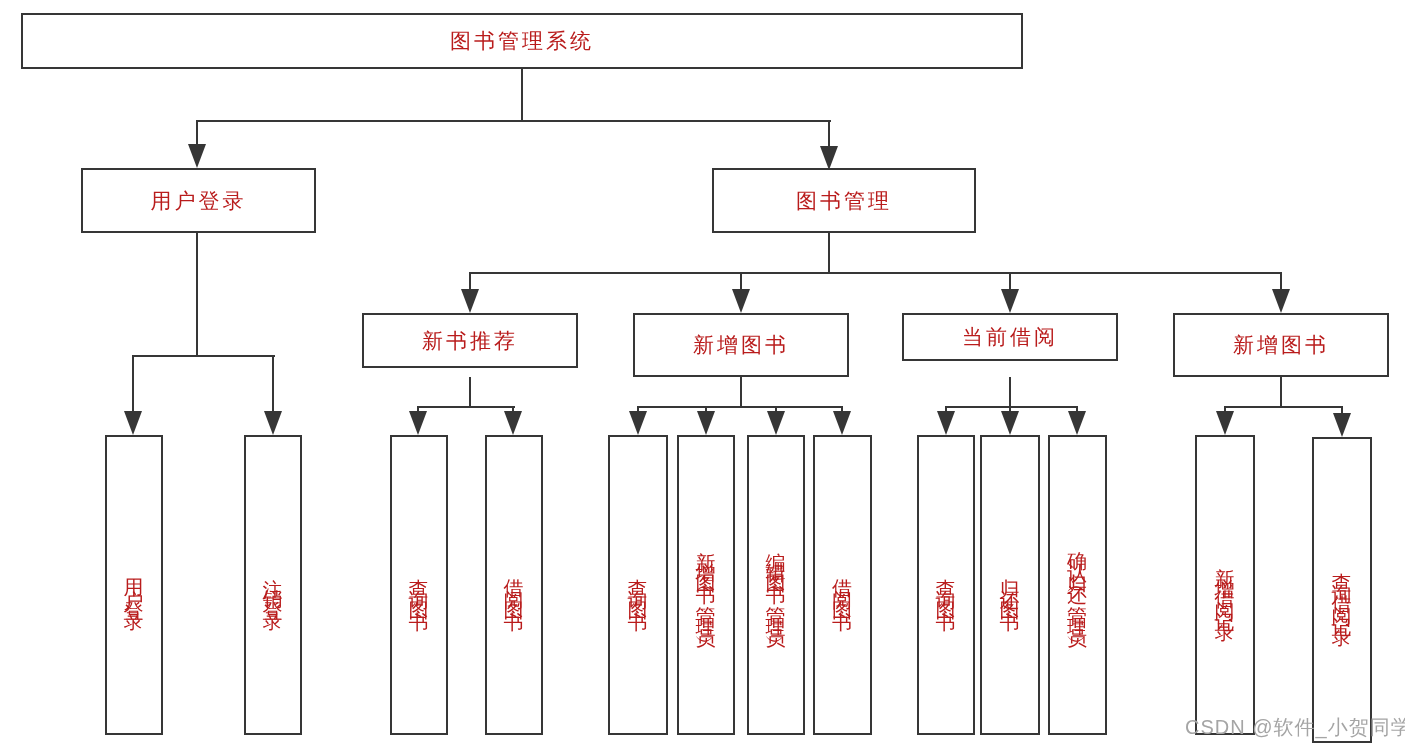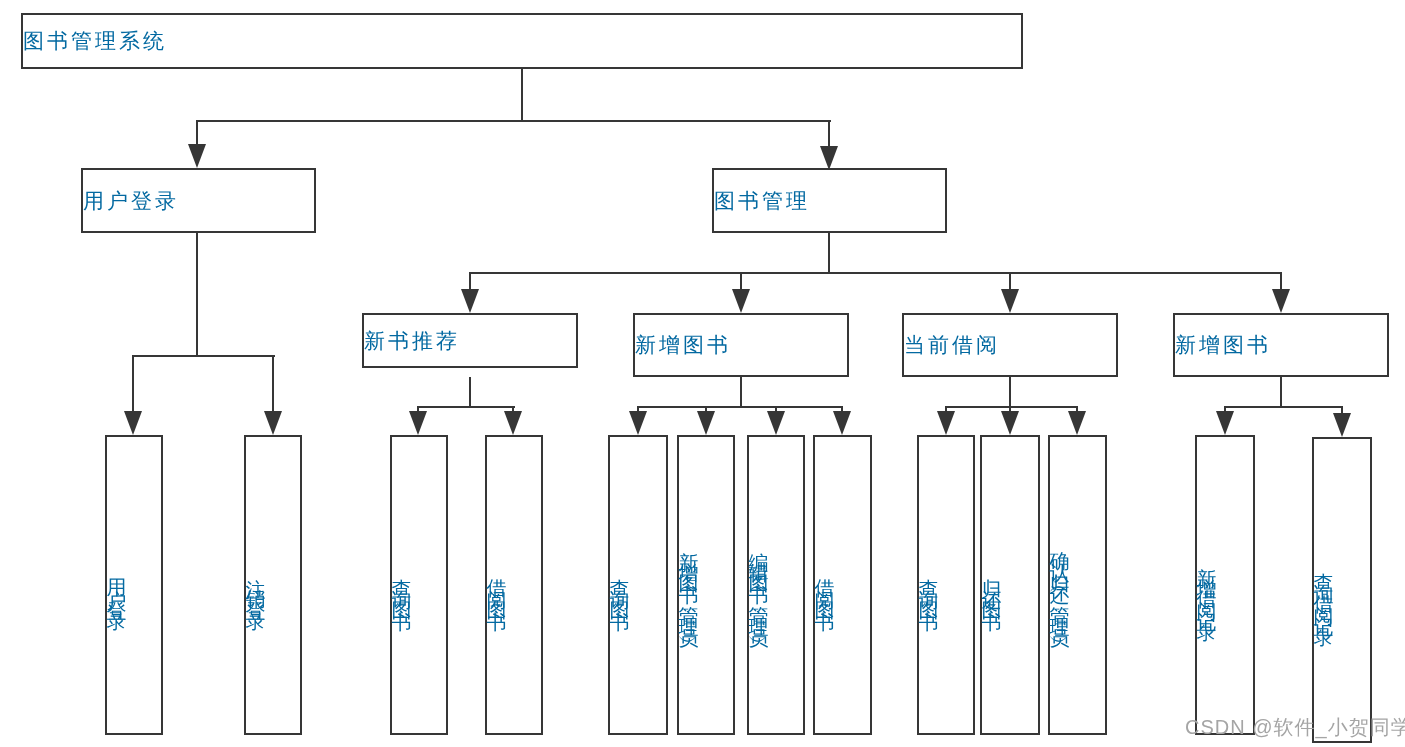--- a/index.html
+++ b/index.html
@@ -1,20 +1,20 @@
 <!DOCTYPE html>
 <html><head>
 <meta charset="utf-8">
 <style>
   html,body{margin:0;padding:0;background:#ffffff;}
   body{width:1405px;height:747px;position:relative;overflow:hidden;
        font-family:"Liberation Sans",sans-serif;}
   .canvas{position:absolute;left:0;top:0;width:1405px;height:747px;background:#ffffff;}
   .node{position:absolute;box-sizing:border-box;border:2px solid #363636;background:#ffffff;
-        display:flex;align-items:center;justify-content:flex-start;color:#0369a1;}
+        display:flex;align-items:center;justify-content:center;color:#b91c1c;}
   .node.h .lbl{font-size:21px;letter-spacing:3px;white-space:nowrap;}
   .node.v .lbl{writing-mode:vertical-rl;text-orientation:mixed;font-size:20px;
                letter-spacing:11px;line-height:1;white-space:nowrap;}
   .hline,.vline{position:absolute;background:#363636;}
   .hline{height:2px;}
   .vline{width:2px;}
   .arr{position:absolute;width:0;height:0;
        border-left:9px solid transparent;border-right:9px solid transparent;
        border-top:24px solid #363636;}
   .watermark{position:absolute;font-size:20px;color:#a5a5a5;letter-spacing:1px;
@@ -32,21 +32,21 @@
   <div class="vline" style="left:521px;top:69px;height:53px"></div>
   <div class="hline" style="left:197px;top:120px;width:634px"></div>
   <div class="vline" style="left:196px;top:120px;height:30px"></div>
   <div class="arr" style="left:188px;top:144px"></div>
   <div class="vline" style="left:828px;top:120px;height:30px"></div>
   <div class="arr" style="left:820px;top:146px"></div>
 
   <div class="node h" style="left:81px;top:168px;width:235px;height:65px">
     <span class="lbl">用户登录</span>
   </div>
-  <div class="node h" style="left:712px;top:168px;width:235px;height:65px">
+  <div class="node h" style="left:712px;top:168px;width:264px;height:65px">
     <span class="lbl">图书管理</span>
   </div>
 
   <div class="vline" style="left:196px;top:233px;height:124px"></div>
   <div class="hline" style="left:133px;top:355px;width:142px"></div>
   <div class="vline" style="left:132px;top:355px;height:60px"></div>
   <div class="arr" style="left:124px;top:411px"></div>
   <div class="vline" style="left:272px;top:355px;height:60px"></div>
   <div class="arr" style="left:264px;top:411px"></div>
 
@@ -60,21 +60,21 @@
   <div class="arr" style="left:1001px;top:289px"></div>
   <div class="vline" style="left:1280px;top:272px;height:21px"></div>
   <div class="arr" style="left:1272px;top:289px"></div>
 
   <div class="node h" style="left:362px;top:313px;width:216px;height:55px">
     <span class="lbl">新书推荐</span>
   </div>
   <div class="node h" style="left:633px;top:313px;width:216px;height:64px">
     <span class="lbl">新增图书</span>
   </div>
-  <div class="node h" style="left:902px;top:313px;width:216px;height:64px">
+  <div class="node h" style="left:902px;top:313px;width:216px;height:48px">
     <span class="lbl">当前借阅</span>
   </div>
   <div class="node h" style="left:1173px;top:313px;width:216px;height:64px">
     <span class="lbl">新增图书</span>
   </div>
 
   <div class="vline" style="left:469px;top:377px;height:31px"></div>
   <div class="hline" style="left:418px;top:406px;width:97px"></div>
   <div class="vline" style="left:417px;top:406px;height:9px"></div>
   <div class="arr" style="left:409px;top:411px"></div>

